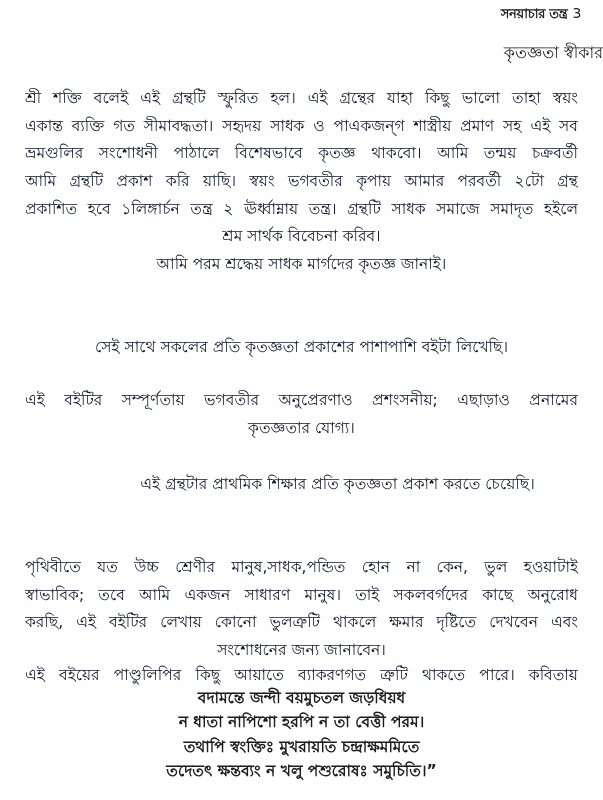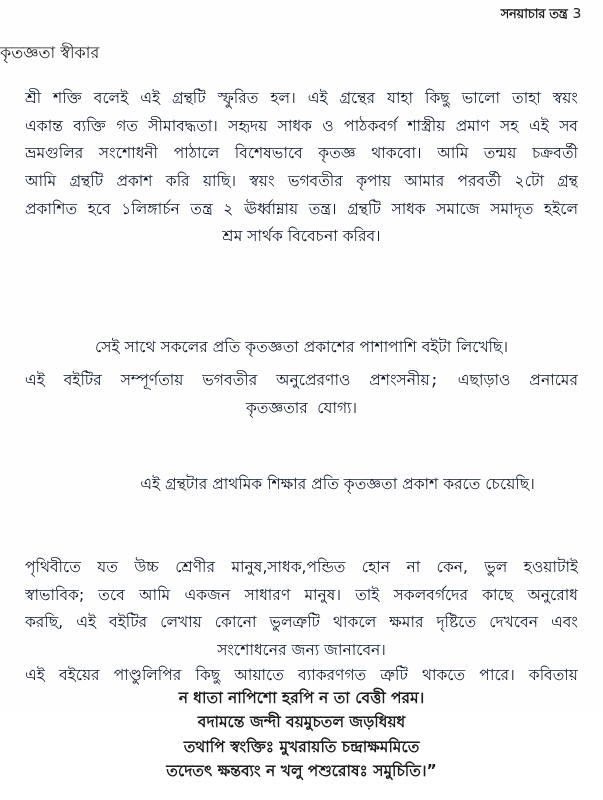--- a/index.html
+++ b/index.html
@@ -35,21 +35,21 @@
     .running-header .pg {
       font-weight: normal;
       margin-left: 5px;
       font-size: 14px;
     }
     .title {
       position: absolute;
       top: 40px;
       left: 0;
       width: 603px;
-      text-align: left;
+      text-align: right;
       font-size: 16px;
       color: #1a1a1a;
       white-space: nowrap;
     }
     .body-text {
       position: absolute;
       left: 25px;
       width: 553px;
       font-size: 15.5px;
       line-height: 27.7px;
@@ -88,51 +88,52 @@
 <div class="page">
 
   <div class="running-header">
     <span>সনয়াচার তন্ত্র</span><span class="pg">3</span>
   </div>
 
   <div class="title">কৃতজ্ঞতা স্বীকার</div>
 
   <div class="body-text" style="top:85px;">
     <span class="line justify">শ্রী শক্তি বলেই এই গ্রন্থটি স্ফুরিত হল। এই গ্রন্থের যাহা কিছু ভালো তাহা স্বয়ং</span>
-    <span class="line justify">একান্ত ব্যক্তি গত সীমাবদ্ধতা। সহৃদয় সাধক ও পাঠকবর্গ শাস্ত্রীয় প্রমাণ সহ এই সব</span>
+    <span class="line justify">একান্ত ব্যক্তি গত সীমাবদ্ধতা। সহৃদয় সাধক ও পাএকজন্গ শাস্ত্রীয় প্রমাণ সহ এই সব</span>
     <span class="line justify">ভ্রমগুলির সংশোধনী পাঠালে বিশেষভাবে কৃতজ্ঞ থাকবো। আমি তন্ময় চক্রবর্তী</span>
     <span class="line justify">আমি গ্রন্থটি প্রকাশ করি য়াছি। স্বয়ং ভগবতীর কৃপায় আমার পরবর্তী ২টো গ্রন্থ</span>
     <span class="line justify">প্রকাশিত হবে ১লিঙ্গার্চন তন্ত্র ২ ঊর্ধ্বাম্নায় তন্ত্র। গ্রন্থটি সাধক সমাজে সমাদৃত হইলে</span>
     <span class="line">শ্রম সার্থক বিবেচনা করিব।</span>
+    <span class="line">আমি পরম শ্রদ্ধেয় সাধক মার্গদের কৃতজ্ঞ জানাই।</span>
   </div>
 
   <div class="body-text" style="top:334px;">
     <span class="line">সেই সাথে সকলের প্রতি কৃতজ্ঞতা প্রকাশের পাশাপাশি বইটা লিখেছি।</span>
   </div>
 
-  <div class="body-text" style="top:368px;font-family:Liberation Mono, monospace;">
+  <div class="body-text" style="top:387px;">
     <span class="line justify">এই বইটির সম্পূর্ণতায় ভগবতীর অনুপ্রেরণাও প্রশংসনীয়; এছাড়াও প্রনামের</span>
     <span class="line">কৃতজ্ঞতার যোগ্য।</span>
   </div>
 
   <div class="body-text" style="top:471px;margin-left:36px;">
     <span class="line">এই গ্রন্থটার প্রাথমিক শিক্ষার প্রতি কৃতজ্ঞতা প্রকাশ করতে চেয়েছি।</span>
   </div>
 
   <div class="body-text" style="top:554px;">
     <span class="line justify">পৃথিবীতে যত উচ্চ শ্রেণীর মানুষ,সাধক,পন্ডিত হোন না কেন, ভুল হওয়াটাই</span>
     <span class="line justify">স্বাভাবিক; তবে আমি একজন সাধারণ মানুষ। তাই সকলবর্গদের কাছে অনুরোধ</span>
     <span class="line justify">করছি, এই বইটির লেখায় কোনো ভুলত্রুটি থাকলে ক্ষমার দৃষ্টিতে দেখবেন এবং</span>
     <span class="line">সংশোধনের জন্য জানাবেন।</span>
   </div>
 
   <div class="body-text" style="top:662px;">
     <span class="line justify">এই বইয়ের পাণ্ডুলিপির কিছু আয়াতে ব্যাকরণগত ত্রুটি থাকতে পারে। কবিতায়</span>
   </div>
 
   <div class="verse">
+    <span class="vline">বদামন্তে জন্দী বয়মুচতল জড়ধিয়ধ</span>
     <span class="vline">ন ধাতা নাপিশো হরপি ন তা বেত্তী পরম।</span>
-    <span class="vline">বদামন্তে জন্দী বয়মুচতল জড়ধিয়ধ</span>
     <span class="vline">তথাপি স্বংক্তিঃ মুখরায়তি চন্দ্রাক্ষমমিতে</span>
     <span class="vline">তদেতৎ ক্ষন্তব্যং ন খলু পশুরোষঃ সমুচিতি।”</span>
   </div>
 
 </div>
 
 </body></html>

